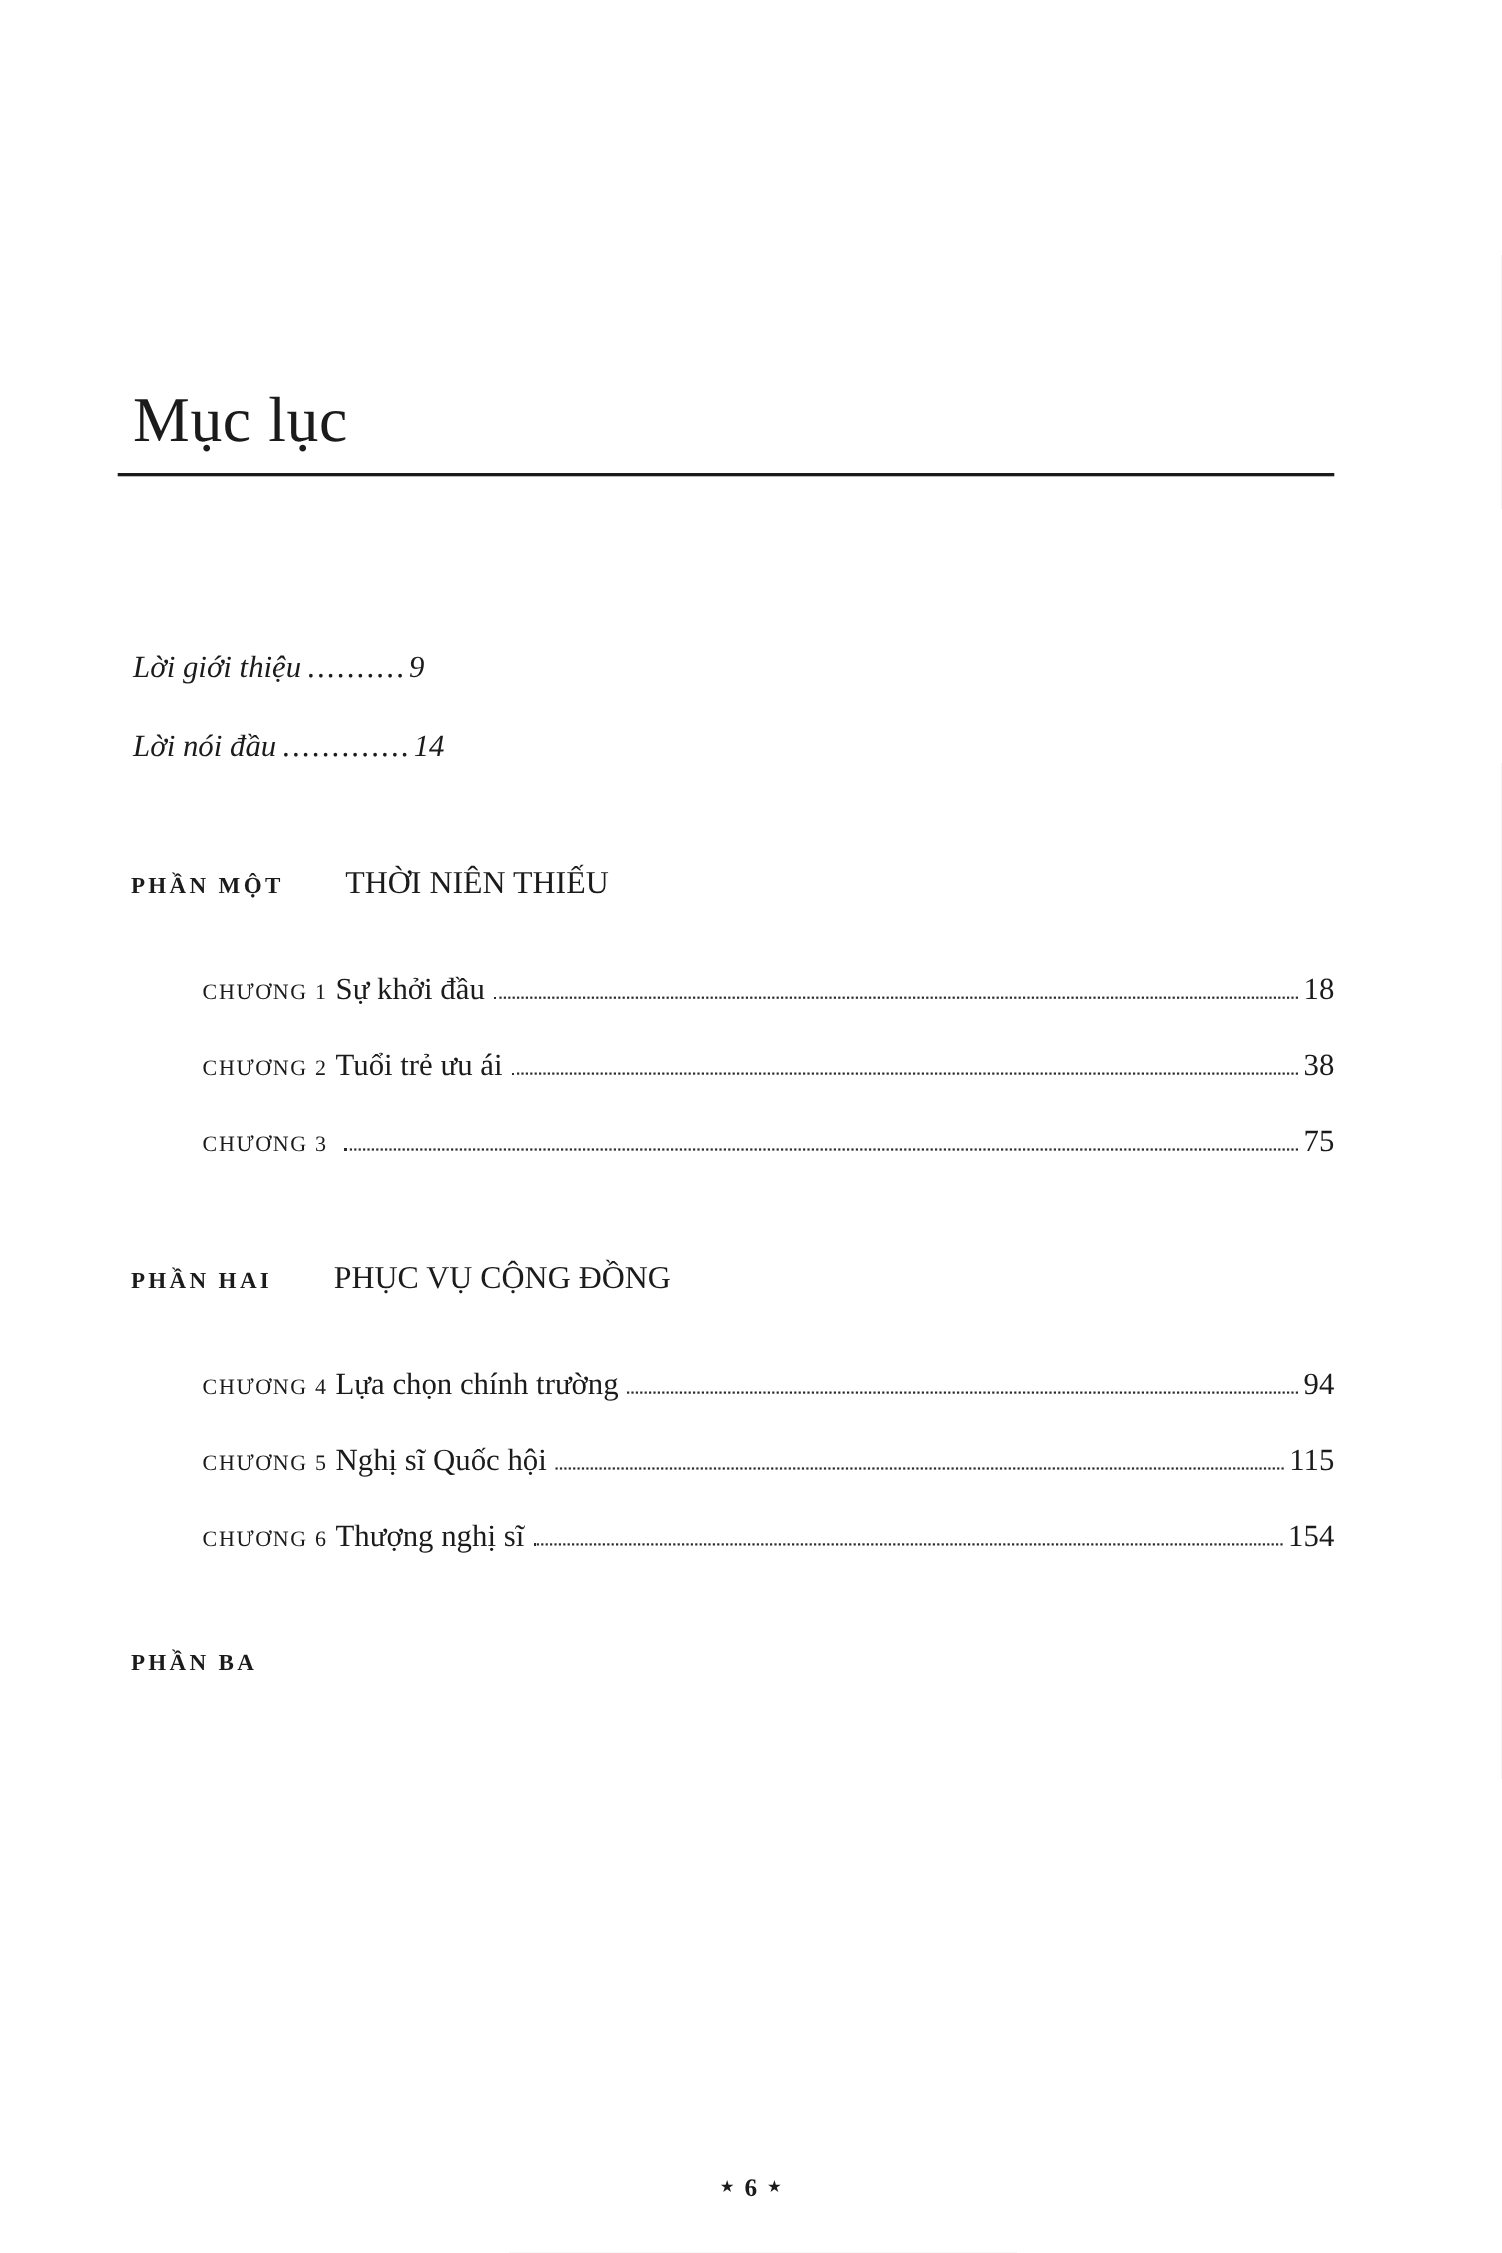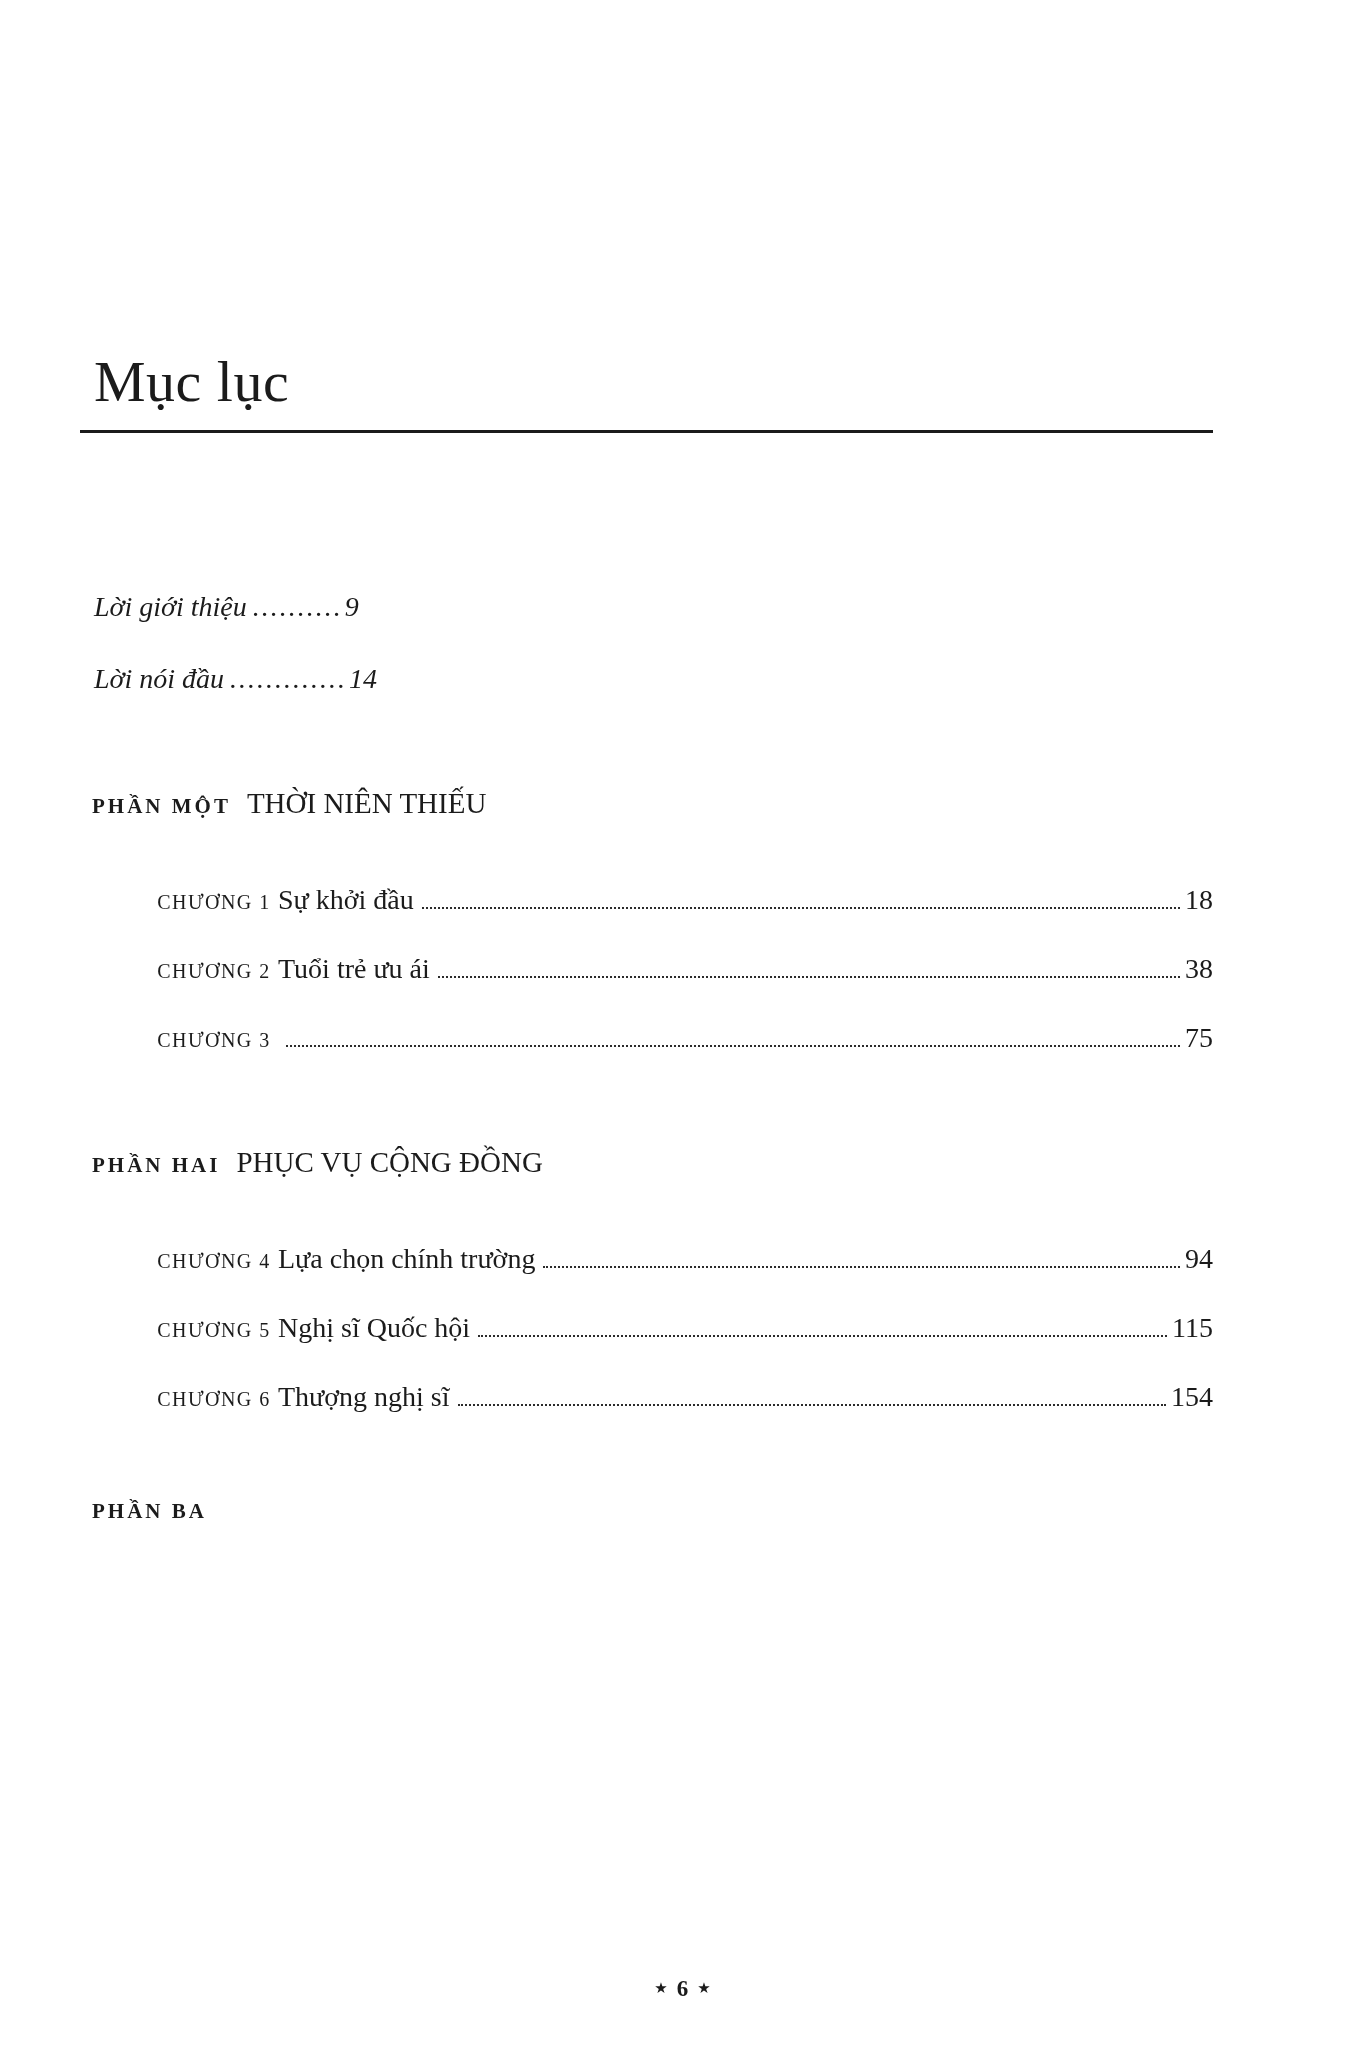--- a/index.html
+++ b/index.html
@@ -12,21 +12,21 @@
     height: 2048px;
     margin: 0 auto;
     background: #ffffff;
     position: relative;
     overflow: hidden;
     box-sizing: border-box;
     font-family: "Liberation Serif", "DejaVu Serif", serif;
     color: #1b1b1b;
   }
   .content {
-    padding: 350px 152px 0 80px;
+    padding: 350px 152px 0 107px;
   }
   .doc-title {
     font-size: 58px;
     font-weight: 500;
     margin: 0 0 0 14px;
     letter-spacing: 0.5px;
     line-height: 1.1;
   }
   .title-rule {
     border: none;
@@ -46,20 +46,21 @@
   .fm-title { white-space: nowrap; }
   .fm-dots {
     letter-spacing: 2px;
     margin: 0 2px 0 6px;
   }
   .part { margin-top: 86px; }
   .part-heading {
     display: flex;
     align-items: baseline;
     margin-left: 12px;
+    gap: 40px;
   }
   .part-label {
     font-size: 21px;
     font-weight: 700;
     letter-spacing: 3px;
     white-space: nowrap;
     flex: none;
   }
   .part-title {
     font-size: 29px;

